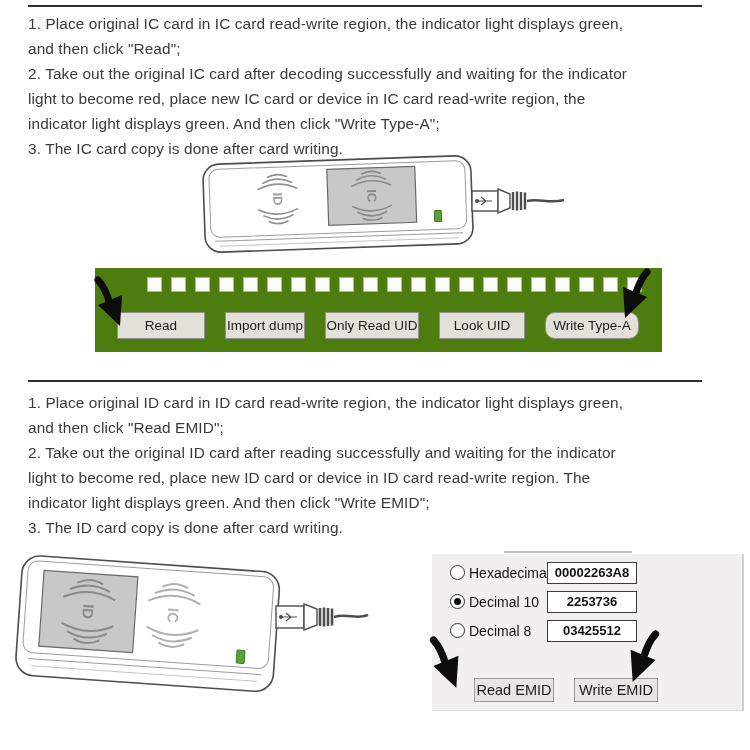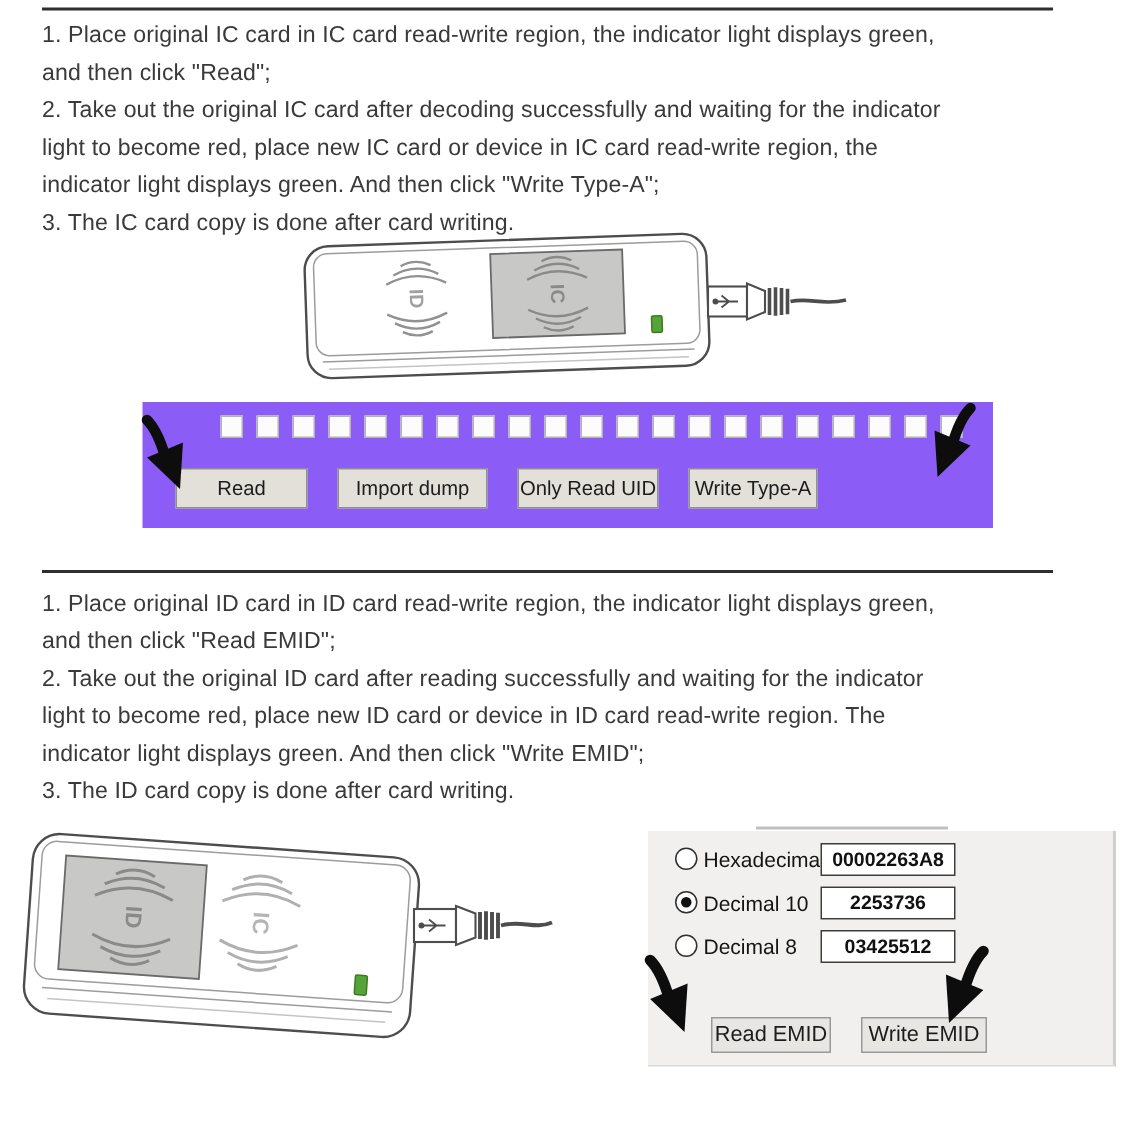--- a/index.html
+++ b/index.html
@@ -17,29 +17,29 @@
   #id-instructions{top:390px;}
   .instructions .line{white-space:nowrap;}
 
   
   .device{position:absolute;}
   #device1{left:178px;top:150px;width:395px;height:120px;}
   #device2{left:2px;top:548px;width:368px;height:170px;}
 
   
   .toolbar-panel{position:absolute;left:95px;top:268px;width:567px;height:84px;
-    background:#8b5cf6;}
+    background:#4d7c0f;}
   .cb-row{position:absolute;left:52px;top:9px;display:flex;gap:9px;}
   .cb{width:13px;height:13px;background:#fcfcfc;border:1px solid #b3b3b3;box-sizing:content-box;}
   .tb-row{position:absolute;left:22px;top:44px;display:flex;gap:20px;}
   .tb-btn{height:27px;background:#e3e0da;border:1px solid #8f8f8f;color:#1c1c1c;
     font-family:inherit;font-size:13.5px;display:flex;align-items:center;justify-content:center;
     padding:0;box-sizing:border-box;}
   .tb-btn:nth-child(1){width:88px;}
-  .tb-btn:nth-child(2){width:100px;}
+  .tb-btn:nth-child(2){width:80px;}
   .tb-btn:nth-child(3){width:94px;}
   .tb-btn:nth-child(4){width:86px;}
   .tb-btn:nth-child(5){width:94px;border-radius:10px;}
 
   
   .emid-panel{position:absolute;left:432px;top:554px;width:310px;height:156px;
     background:#f1f0ee;border-right:2px solid #cfcfcd;border-bottom:1px solid #dedddb;}
   .emid-top-edge{position:absolute;left:72px;top:-3px;width:128px;height:2px;background:#8a8a8a;opacity:.55;}
   .emid-options{position:absolute;left:18px;top:6px;}
   .emid-row{display:flex;align-items:center;height:25px;margin-bottom:4px;}
@@ -151,20 +151,21 @@
         <span class="cb"></span>
         <span class="cb"></span>
         <span class="cb"></span>
         <span class="cb"></span>
         <span class="cb"></span>
       </div>
     <div class="tb-row">
         <button class="tb-btn">Read</button>
         <button class="tb-btn">Import dump</button>
         <button class="tb-btn">Only Read UID</button>
+        <button class="tb-btn">Look UID</button>
         <button class="tb-btn">Write Type-A</button>
       </div>
   </div>
   <svg class="arrow" id="arrow-read" viewBox="0 0 40 50">
       <use href="#arrowDR"></use>
     </svg>
   <svg class="arrow mirror" id="arrow-writea" viewBox="0 0 40 50">
       <use href="#arrowDR"></use>
     </svg>
 

